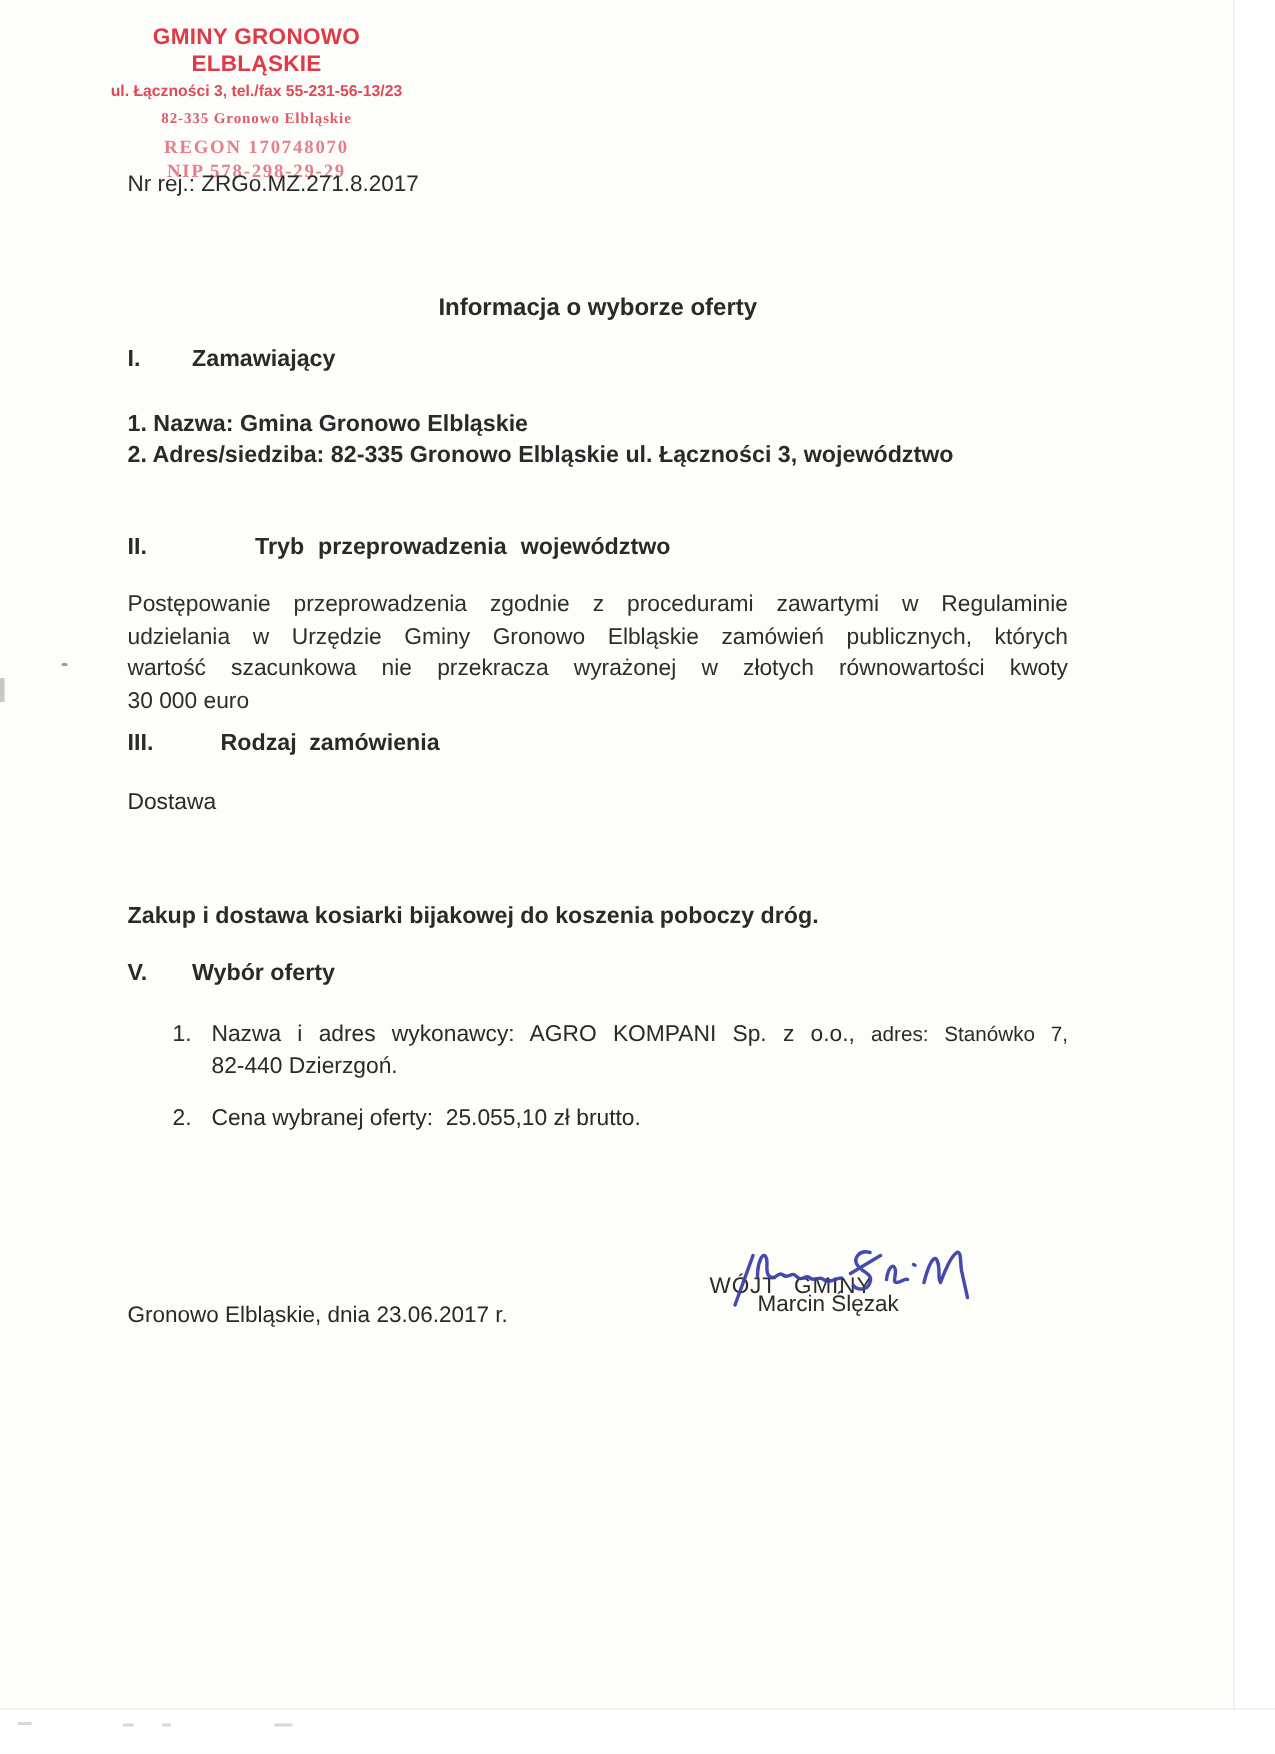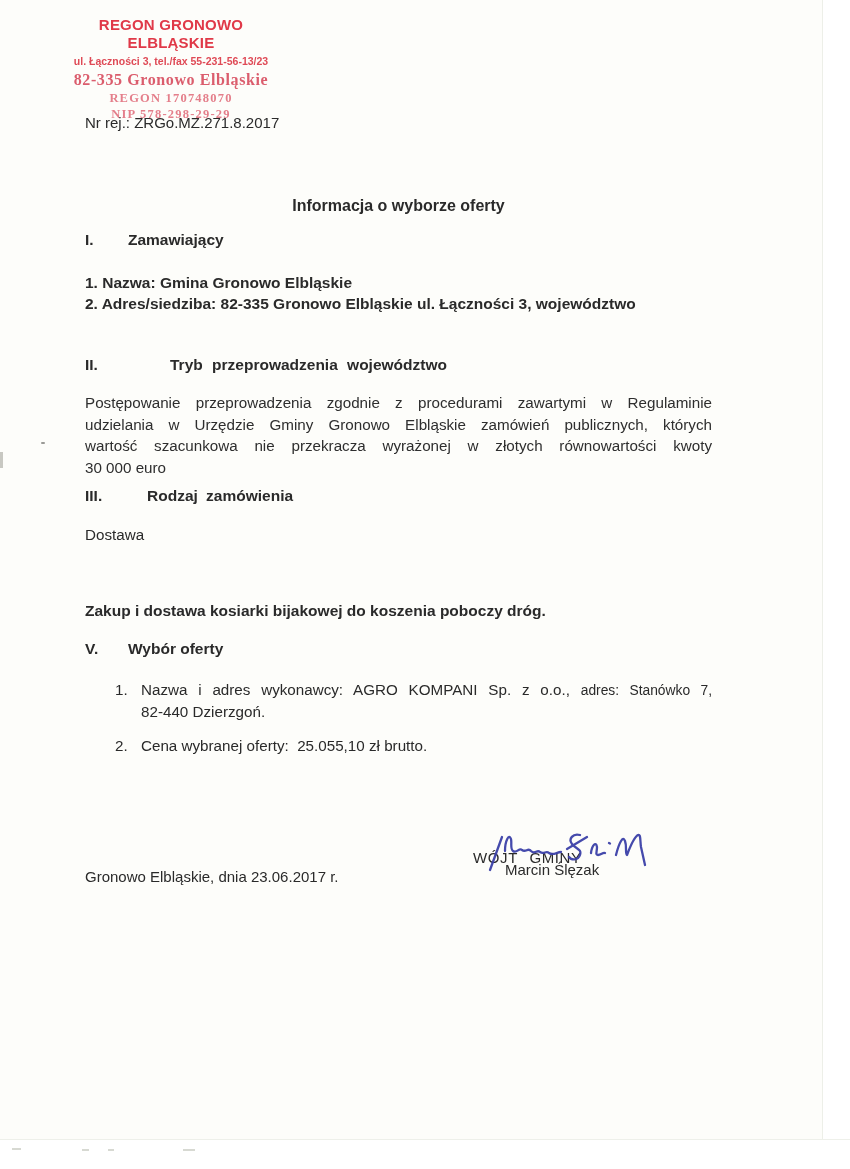--- a/index.html
+++ b/index.html
@@ -11,21 +11,21 @@
     font-family:"Liberation Sans","DejaVu Sans",sans-serif;
     color:#2a2a2a;
   }
   .edge-right{position:absolute;left:822px;top:0;width:28px;height:1169px;background:#ffffff;border-left:1px solid #edefe8;}
   .edge-bottom{position:absolute;left:0;top:1139px;width:850px;height:30px;background:#ffffff;border-top:1px solid #eef0ea;}
 
   
   .stamp{position:absolute;left:58px;top:16px;width:226px;text-align:center;}
   .stamp-l1{font-size:15px;font-weight:bold;letter-spacing:.2px;color:#e03948;line-height:18px;}
   .stamp-l2{font-size:10.5px;font-weight:bold;color:#df4a56;line-height:15px;margin-top:2px;}
-  .stamp-l3{font-family:"Liberation Serif","DejaVu Serif",serif;font-size:16px;font-weight:bold;letter-spacing:.6px;color:#db5d6d;line-height:17px;margin-top:2px;}
+  .stamp-l3{font-family:"Liberation Serif","DejaVu Serif",serif;font-size:10px;font-weight:bold;letter-spacing:.6px;color:#db5d6d;line-height:17px;margin-top:2px;}
   .stamp-l4,.stamp-l5{font-family:"Liberation Serif","DejaVu Serif",serif;font-size:12.5px;font-weight:bold;letter-spacing:1.2px;color:#e47f8b;line-height:16px;}
   .stamp-l4{margin-top:2px;}
 
   .ref{position:absolute;left:85px;top:114px;font-size:15px;color:#2b2b2b;}
 
   .doc-title{position:absolute;left:85px;top:197px;width:627px;text-align:center;font-size:16px;font-weight:bold;}
 
   .heading{position:absolute;left:85px;display:flex;font-size:15.5px;font-weight:bold;}
   .heading .rn{width:43px;flex:0 0 43px;}
   .h1{top:231px;}
@@ -65,21 +65,21 @@
   .sp4{left:183px;top:1149px;width:12px;}
 </style>
 </head>
 <body>
 
 <div class="page">
   <div class="edge-right"></div>
   <div class="edge-bottom"></div>
 
   <div class="stamp">
-    <div class="stamp-l1">REGON GRONOWO ELBLĄSKIE</div>
+    <div class="stamp-l1">GMINY GRONOWO ELBLĄSKIE</div>
     <div class="stamp-l2">ul. Łączności 3, tel./fax 55-231-56-13/23</div>
     <div class="stamp-l3">82-335 Gronowo Elbląskie</div>
     <div class="stamp-l4">REGON 170748070</div>
     <div class="stamp-l5">NIP 578-298-29-29</div>
   </div>
 
   <div class="ref">Nr rej.: ZRGo.MZ.271.8.2017</div>
 
   <div class="doc-title">Informacja o wyborze oferty</div>
 

